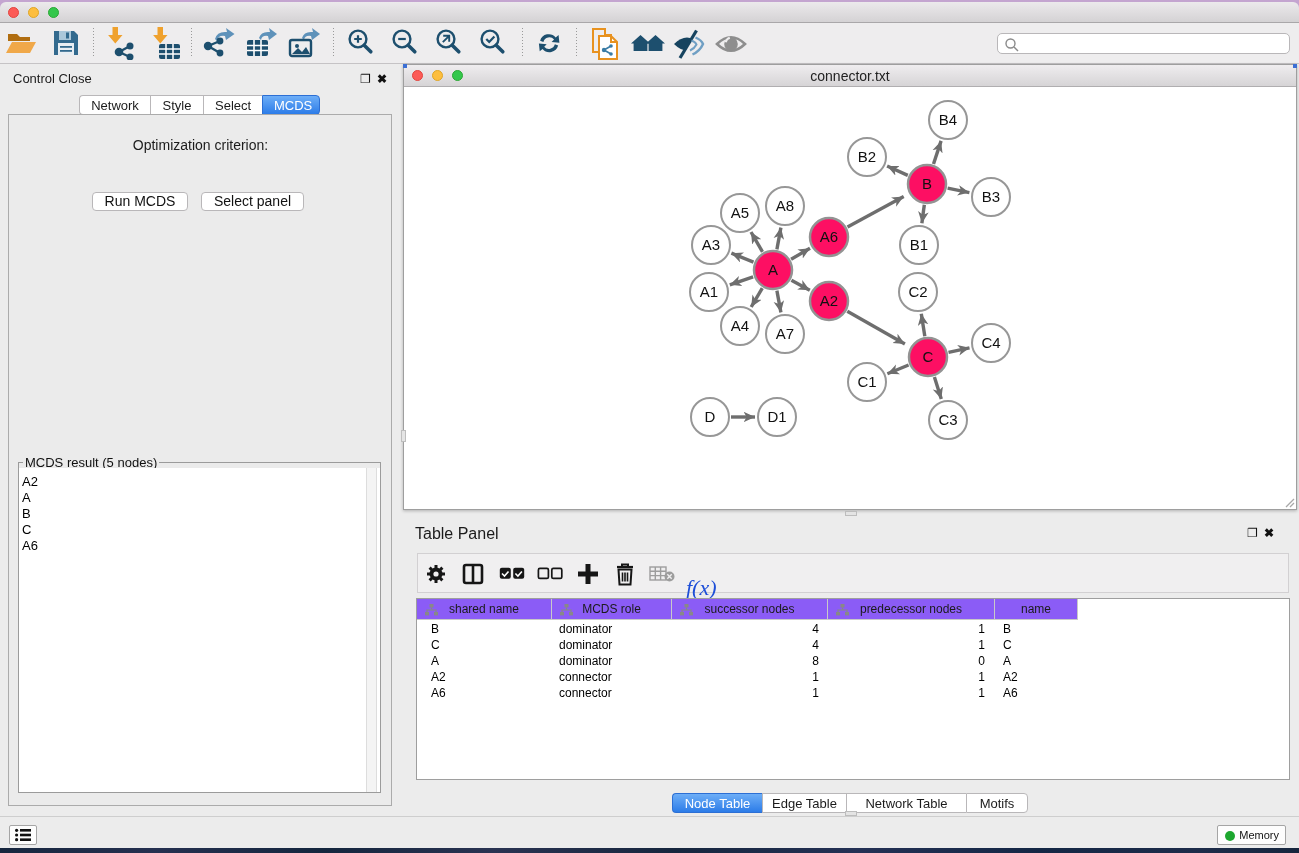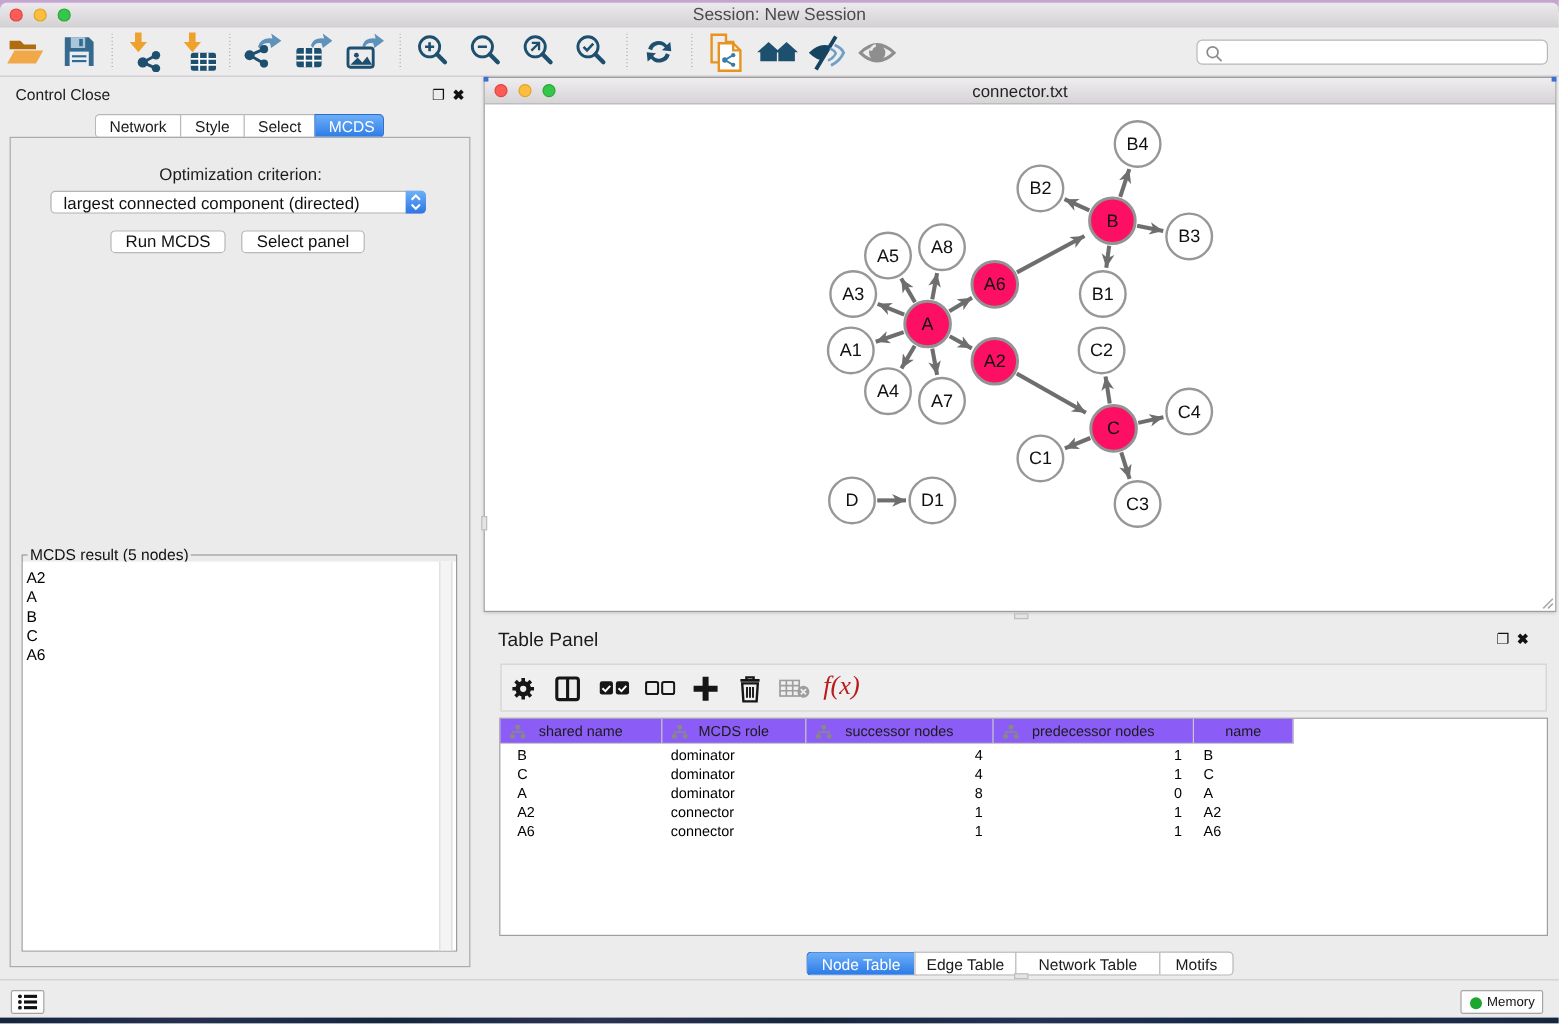--- a/index.html
+++ b/index.html
@@ -107,21 +107,20 @@
   background:linear-gradient(90deg,#16263e,#253050 12%,#14263e 25%,#2a3352 38%,#16263e 52%,#243155 66%,#142745 80%,#1d2c4a 92%,#16263e); }
 </style>
 </head>
 <body>
 <div class="abs" id="purpletop"></div>
 
 <div class="abs" id="titlebar">
   <div class="tl r" style="left:8px"></div>
   <div class="tl y" style="left:28px"></div>
   <div class="tl g" style="left:48px"></div>
-  <div class="title">Session: New Session</div>
 </div>
 
 <div class="abs" id="toolbar">
 
   <svg class="ticon" style="left:4px" width="34" height="34" viewBox="0 0 34 34">
     <path d="M4 8 h9 l3 3 h10 v4 h-22 z" fill="#b06d10"></path>
     <path d="M2 27 l6 -11 h24 l-6 11 z" fill="#f0a849"></path>
   </svg>
 
   <svg class="ticon" style="left:49px" width="34" height="34" viewBox="0 0 34 34">
@@ -257,28 +256,20 @@
   <div class="wicons" style="left:360px; top:8px;">❐</div>
   <div class="wicons" style="left:377px; top:8px; font-weight:bold;">✖</div>
   <div class="tabs" style="left:79px; top:31px;">
     <div class="tab" style="width:71px">Network</div>
       <div class="tab" style="width:53px">Style</div>
       <div class="tab" style="width:59px">Select</div>
       <div class="tab sel" style="width:58px">MCDS</div>
   </div>
   <div id="cpbody"></div>
   <div id="optlabel">Optimization criterion:</div>
-  <div id="combo">
-    <div class="ctext">largest connected component (directed)</div>
-    <div class="stepper">
-        <svg width="15" height="17" viewBox="0 0 15 17" style="position:absolute;left:1px;top:1px">
-          <path d="M4 6.5 L7.5 3 L11 6.5 M4 10.5 L7.5 14 L11 10.5" fill="none" stroke="#fff" stroke-width="1.8"></path>
-        </svg>
-      </div>
-  </div>
   <div class="pushbtn" style="left:92px; top:128px; width:96px;">Run MCDS</div>
   <div class="pushbtn" style="left:201px; top:128px; width:103px;">Select panel</div>
   <div id="groupbox"></div>
   <div id="grouplabel">MCDS result (5 nodes)</div>
   <div id="mcdslist">
     <div class="li">A2</div>
       <div class="li">A</div>
       <div class="li">B</div>
       <div class="li">C</div>
       <div class="li">A6</div>
@@ -413,22 +404,22 @@
       <path d="M9.5 11.5 v9 M12 11.5 v9 M14.5 11.5 v9" stroke="#161616" stroke-width="1.6"></path>
     </svg>
 
     <svg style="position:absolute;left:231px;top:12px" width="26" height="16" viewBox="0 0 26 16">
       <rect x="1" y="1" width="16" height="13" fill="none" stroke="#9d9d9d" stroke-width="1.4"></rect>
       <path d="M1 5.3 h16 M1 9.6 h16 M6.3 1 v13 M11.6 1 v13" stroke="#9d9d9d" stroke-width="1.4"></path>
       <circle cx="20.5" cy="10.5" r="5" fill="#9d9d9d"></circle>
       <path d="M18.3 8.3 l4.4 4.4 M22.7 8.3 l-4.4 4.4" stroke="#f0eff0" stroke-width="1.4"></path>
     </svg>
 
-    <div style="position:absolute;left:268px;top:4px;font-family:'Liberation Serif',serif;
-         font-style:italic;font-size:22px;color:#b91c1c;">f(x)</div>
+    <div style="position:absolute;left:268px;top:21px;font-family:'Liberation Serif',serif;
+         font-style:italic;font-size:22px;color:#1d4ed8;">f(x)</div>
   </div>
   <div id="tablebox">
     <div id="thead">
       <div class="th" style="width:135px"><svg class="hicon" width="13" height="12" viewBox="0 0 13 12" style="position:absolute;left:8px;top:5px">
             <rect x="4.5" y="0" width="4" height="3.4" fill="#888"></rect>
             <rect x="0" y="8" width="4" height="3.4" fill="#888"></rect>
             <rect x="9" y="8" width="4" height="3.4" fill="#888"></rect>
             <path d="M6.5 3.4 v2.6 M2 8 V6 h9 v2" fill="none" stroke="#888" stroke-width="1.2"></path>
           </svg>shared name</div>
       <div class="th" style="width:120px"><svg class="hicon" width="13" height="12" viewBox="0 0 13 12" style="position:absolute;left:8px;top:5px">

